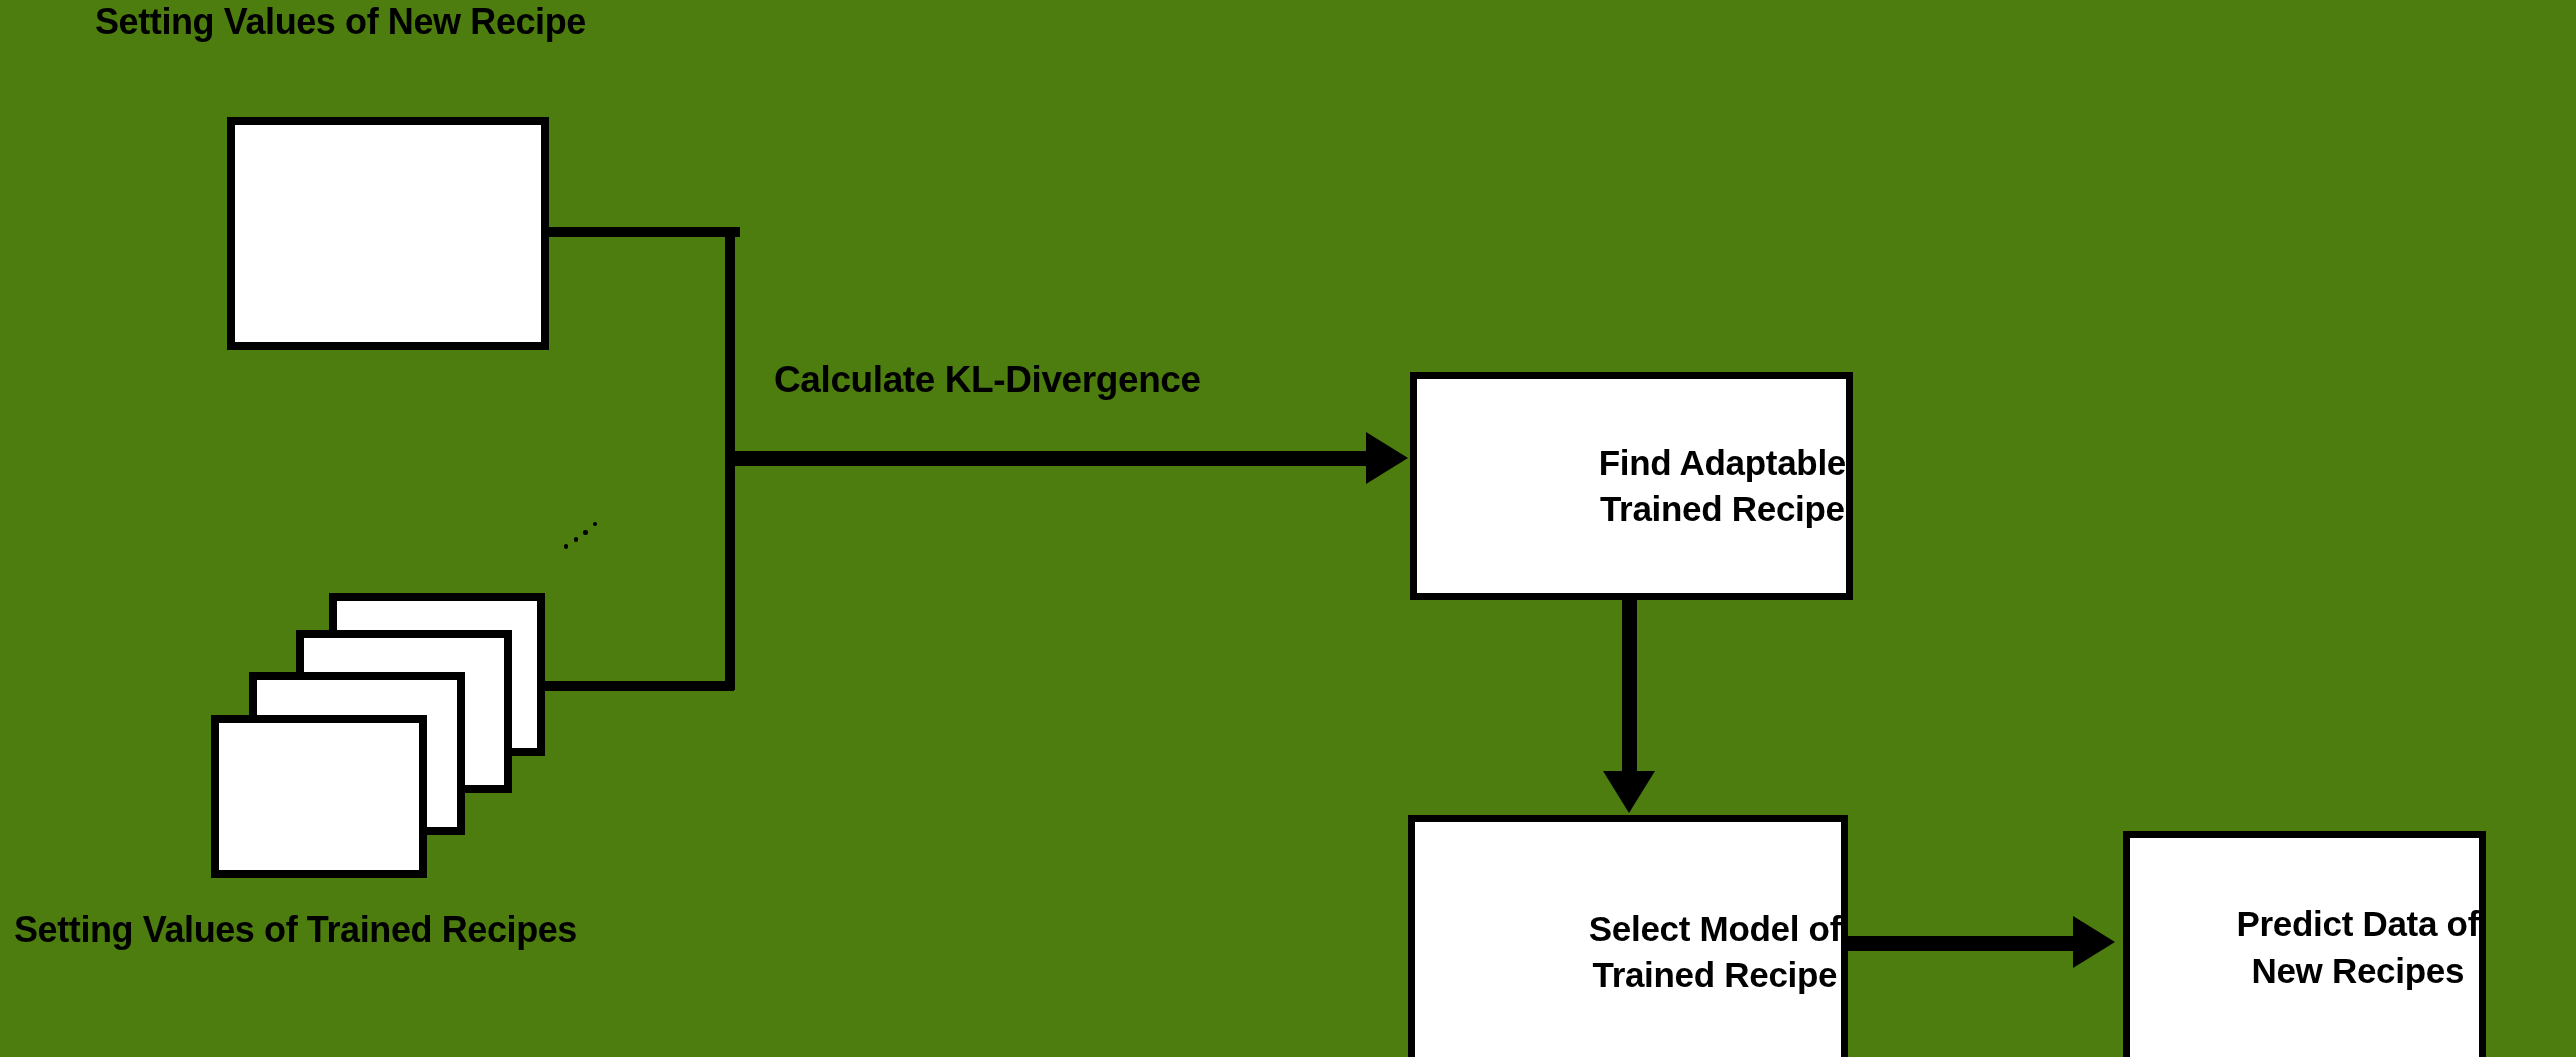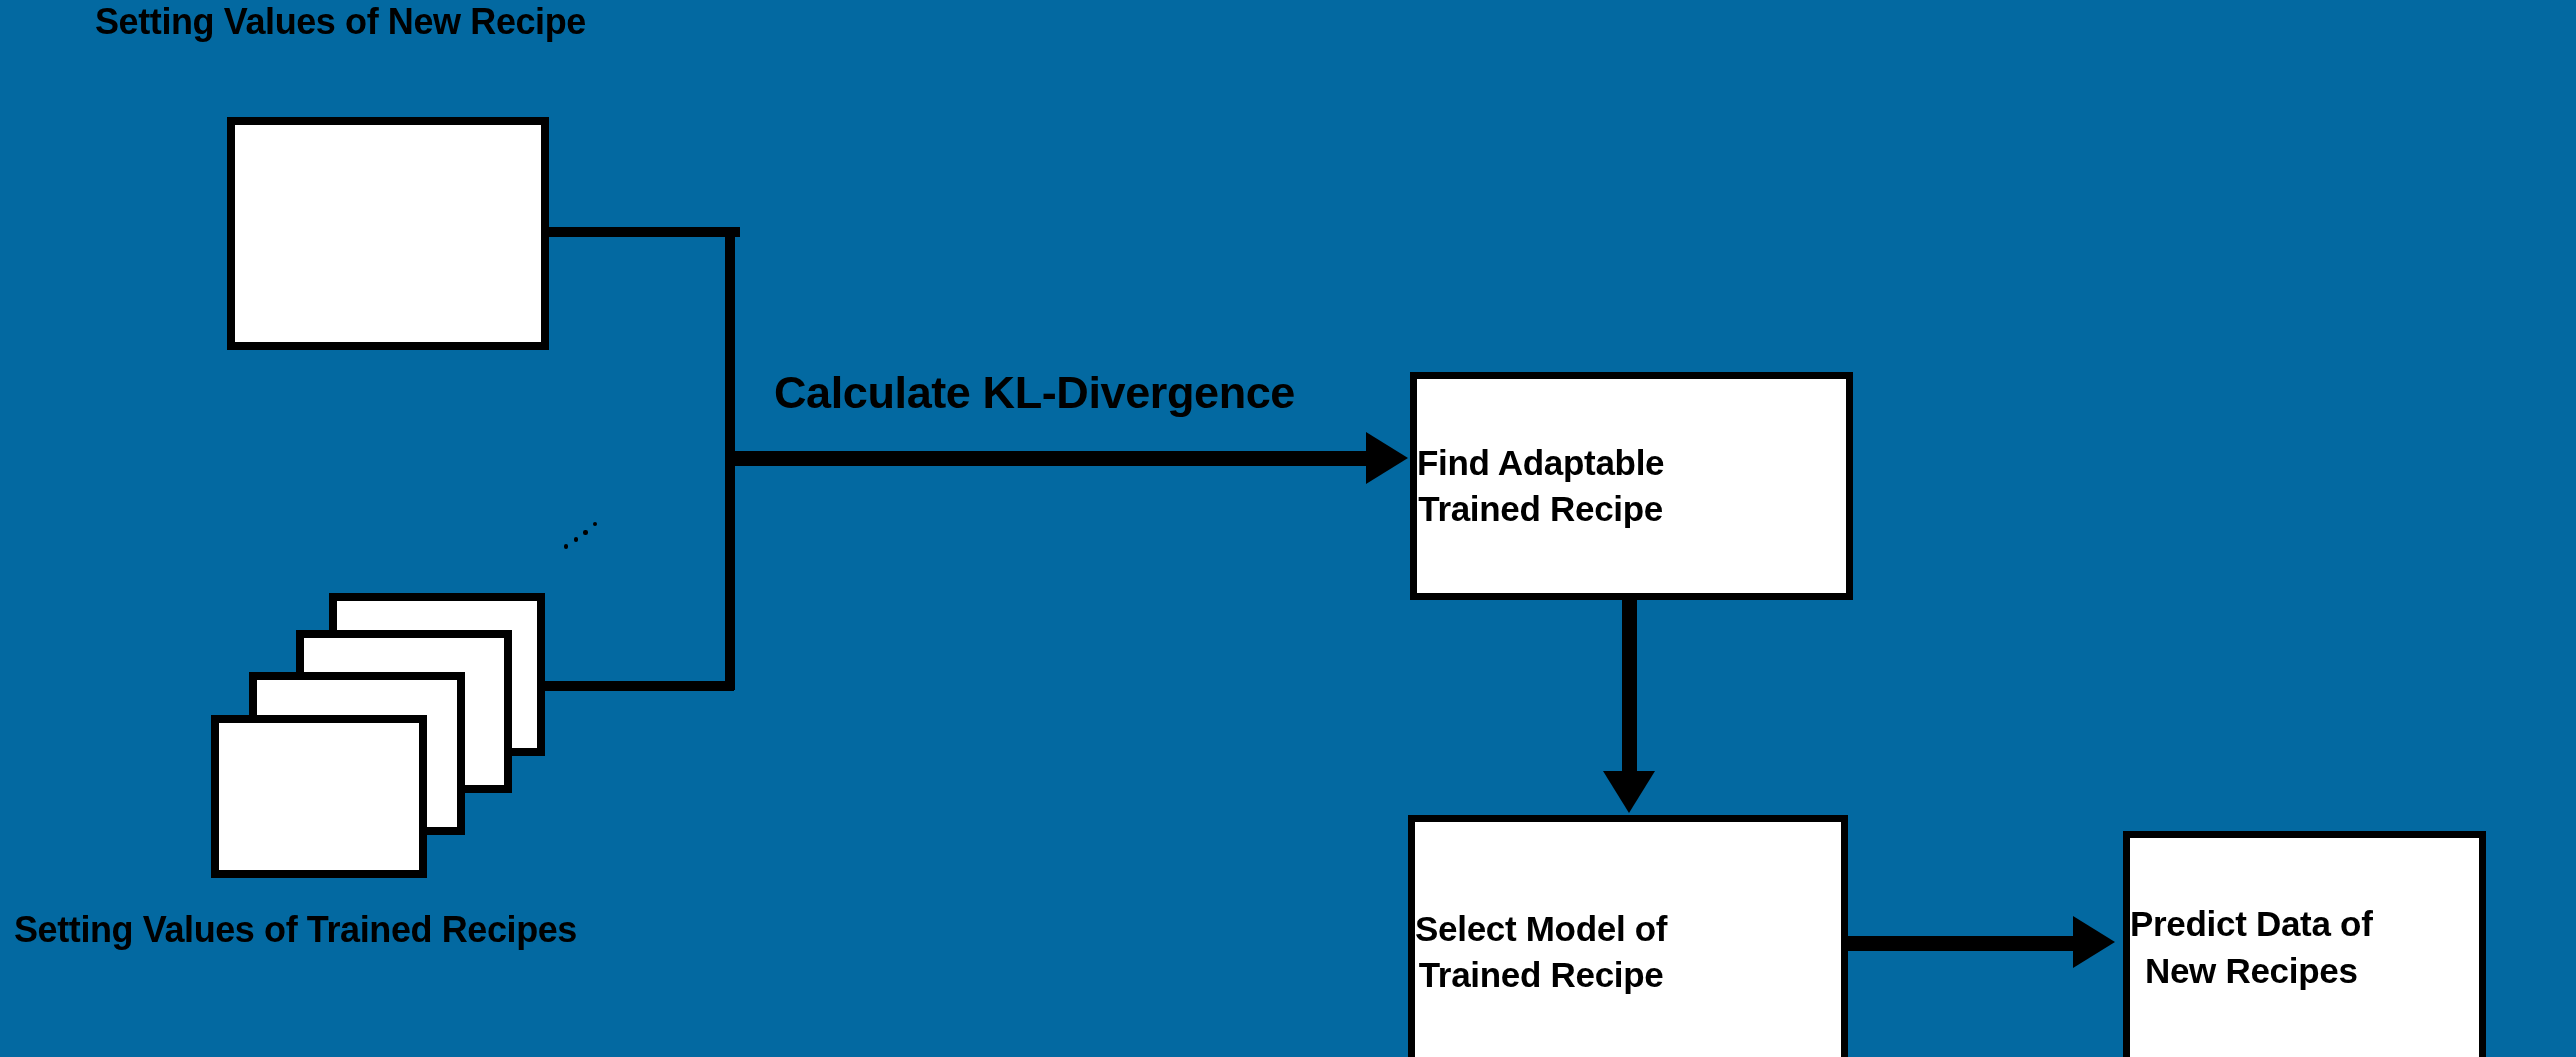--- a/index.html
+++ b/index.html
@@ -4,21 +4,21 @@
 <style>
   html, body {
     margin: 0;
     padding: 0;
     background: #ffffff;
   }
   #canvas {
     position: relative;
     width: 2576px;
     height: 1057px;
-    background: #0369a1;
+    background: #4d7c0f;
     overflow: hidden;
     font-family: "Liberation Sans", sans-serif;
   }
   .label {
     position: absolute;
     font-weight: bold;
     color: #000000;
     white-space: nowrap;
     line-height: 1.0;
     letter-spacing: -0.4px;
@@ -28,37 +28,37 @@
     top: 3.5px;
     font-size: 36px;
   }
   .caption-bottom {
     left: 14px;
     top: 912px;
     font-size: 36px;
   }
   .edge-label {
     left: 774px;
-    top: 370px;
-    font-size: 45px;
+    top: 361px;
+    font-size: 37px;
   }
   .plain-box {
     position: absolute;
     border: 8px solid #000000;
     background: #ffffff;
     box-sizing: border-box;
   }
   .proc-box {
     position: absolute;
     border: 7px solid #000000;
     background: #ffffff;
     box-sizing: border-box;
     display: flex;
     align-items: center;
-    justify-content: flex-start;
+    justify-content: flex-end;
     text-align: center;
   }
   .proc-box .proc-text {
     font-weight: bold;
     font-size: 35px;
     line-height: 1.32;
     color: #000000;
     letter-spacing: -0.3px;
   }
   .rule {

